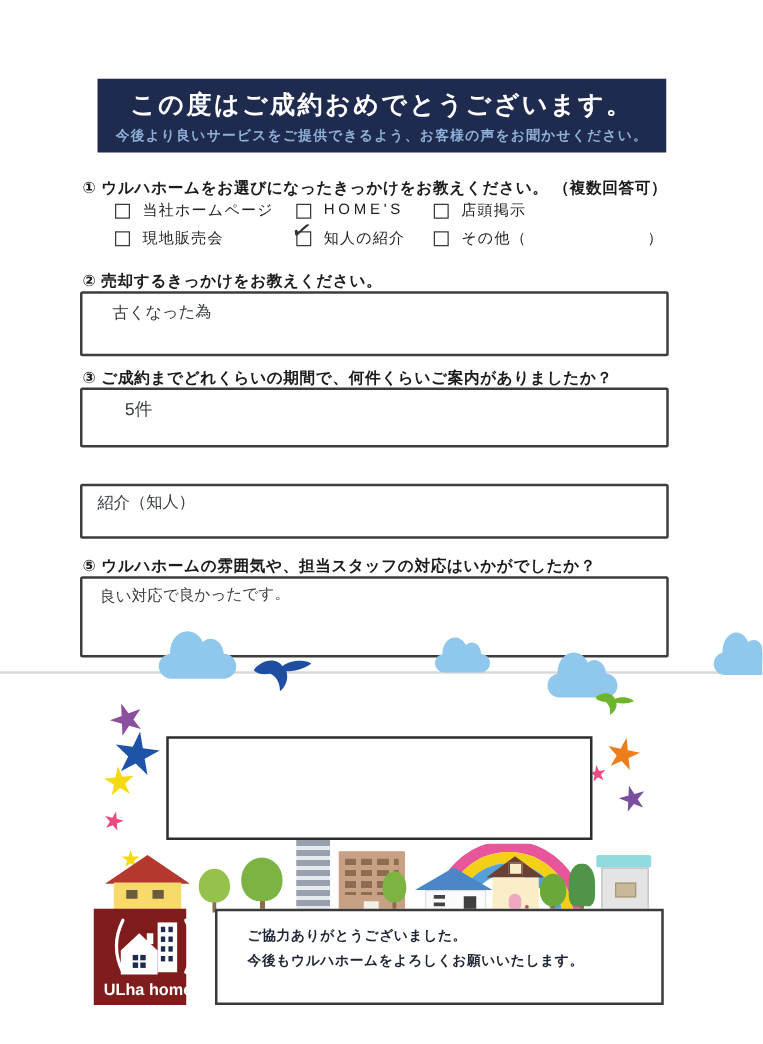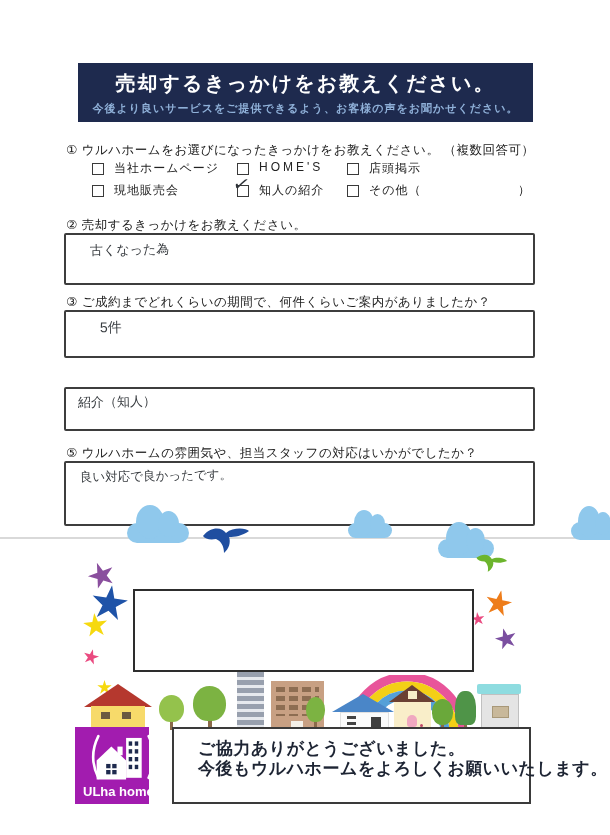--- a/index.html
+++ b/index.html
@@ -6,21 +6,21 @@
   .page{position:relative;width:610px;height:835px;background:#fff;overflow:hidden;
         font-family:"Liberation Sans","DejaVu Sans",sans-serif;color:#1c1c1c;}
 
   
   .banner{position:absolute;left:78px;top:63px;width:455px;height:59px;background:#1e2a4e;
           display:flex;flex-direction:column;align-items:center;justify-content:center;}
   .banner-title{color:#fff;font-size:20px;font-weight:bold;letter-spacing:2px;white-space:nowrap;}
   .banner-sub{color:#8fb0d8;font-size:11px;font-weight:bold;letter-spacing:1px;margin-top:4px;white-space:nowrap;}
 
   
-  .qlabel{position:absolute;left:66px;font-weight:normal;font-size:12.5px;letter-spacing:.5px;white-space:nowrap;color:#1b1b1b;}
+  .qlabel{position:absolute;left:66px;font-weight:bold;font-size:12.5px;letter-spacing:.5px;white-space:nowrap;color:#1b1b1b;}
   .abox{position:absolute;left:64px;width:467px;background:#fff;border:2px solid #3d3d3d;border-radius:2px;}
   .hand{position:absolute;color:#383c40;transform:rotate(-1deg);white-space:nowrap;font-size:13px;}
 
   .cb{position:absolute;width:10px;height:10px;border:1.6px solid #3a3a3a;background:#fff;}
   .optl{position:absolute;font-size:12px;font-weight:400;color:#222;white-space:nowrap;letter-spacing:1px;}
   .ls{letter-spacing:3px;}
   .checkmark{position:absolute;left:233px;top:172px;font-size:20px;color:#30343a;transform:rotate(12deg);font-weight:bold;}
 
   
   .seam{position:absolute;left:0;top:537px;width:610px;height:2px;background:#d9d9d9;}
@@ -44,33 +44,33 @@
   .trunk{position:absolute;background:#8b6b4a;}
   .bldg-gray{position:absolute;left:237px;top:672px;width:27px;height:58px;
              background:repeating-linear-gradient(180deg,#98a0ae 0 5px,#e6e9ee 5px 8px);}
   .bldg-tan{position:absolute;left:271px;top:681px;width:53px;height:49px;background:#c8a083;}
   .bldg-tan::before{content:"";position:absolute;left:5px;right:5px;top:6px;bottom:14px;
       background:repeating-linear-gradient(180deg,transparent 0 5px,#c8a083 5px 9px),
                  repeating-linear-gradient(90deg,#8d6d52 0 9px,#c8a083 9px 13px);}
   .bldg-tan::after{content:"";position:absolute;left:20px;bottom:0;width:12px;height:9px;background:#f4f0e8;}
 
   
-  .f-navy{position:absolute;left:75px;top:727px;width:74px;height:77px;background:#a21caf;}
+  .f-navy{position:absolute;left:75px;top:727px;width:74px;height:77px;background:#7f1d1d;}
   .f-logo-text{position:absolute;left:8px;bottom:5px;color:#fff;font-weight:bold;font-size:13px;white-space:nowrap;}
   .f-box{position:absolute;left:172px;top:727px;width:359px;height:77px;background:#fff;
          border:2px solid #3a3a3a;box-sizing:border-box;padding:10px 0 0 24px;}
-  .f-line{font-weight:bold;font-size:17px;line-height:20px;color:#1d2433;letter-spacing:.5px;white-space:nowrap;}
+  .f-line{font-weight:bold;font-size:11px;line-height:20px;color:#1d2433;letter-spacing:.5px;white-space:nowrap;}
 </style>
 </head>
 <body>
 
 <div class="page">
 
   <div class="banner">
-    <div class="banner-title">売却するきっかけをお教えください。</div>
+    <div class="banner-title">この度はご成約おめでとうございます。</div>
     <div class="banner-sub">今後より良いサービスをご提供できるよう、お客様の声をお聞かせください。</div>
   </div>
 
   <div class="qlabel" style="top:142px;">① ウルハホームをお選びになったきっかけをお教えください。 （複数回答可）</div>
   <span class="cb" style="left:92px;top:163px;"></span>
   <span class="optl" style="left:114px;top:160px;">当社ホームページ</span>
   <span class="cb" style="left:237px;top:163px;"></span>
   <span class="optl ls" style="left:259px;top:160px;">HOME'S</span>
   <span class="cb" style="left:347px;top:163px;"></span>
   <span class="optl" style="left:369px;top:160px;">店頭掲示</span>

